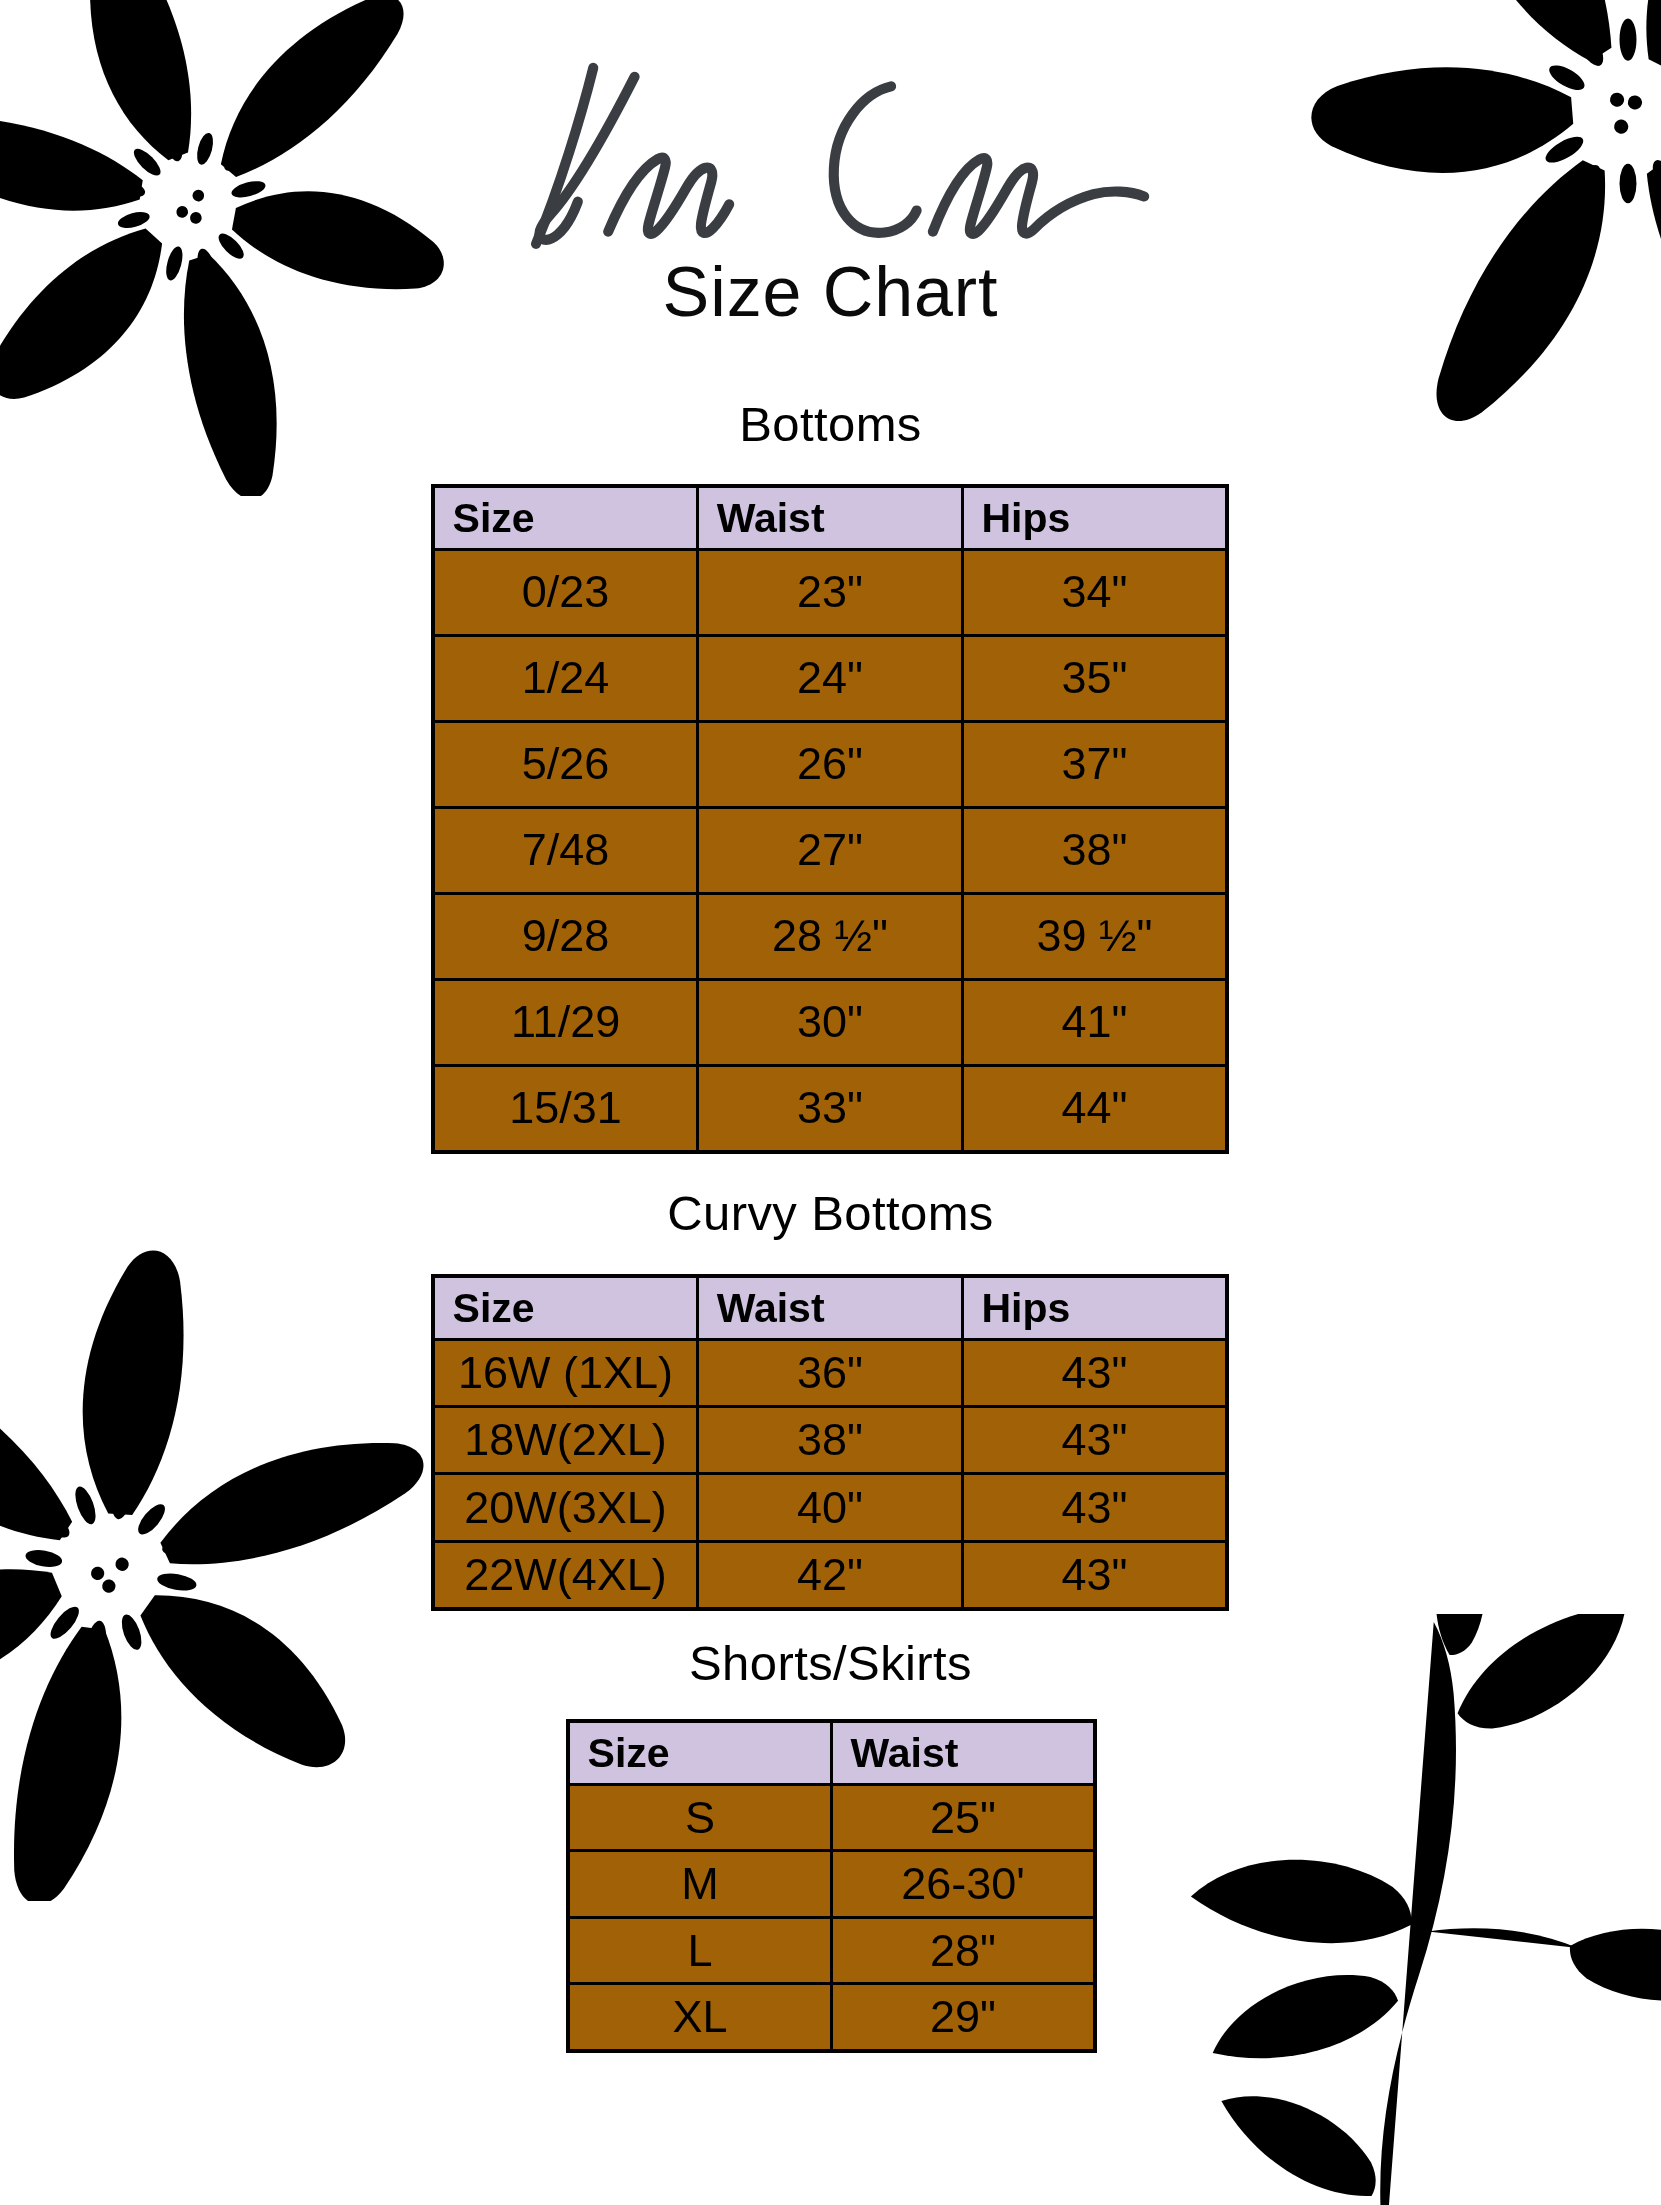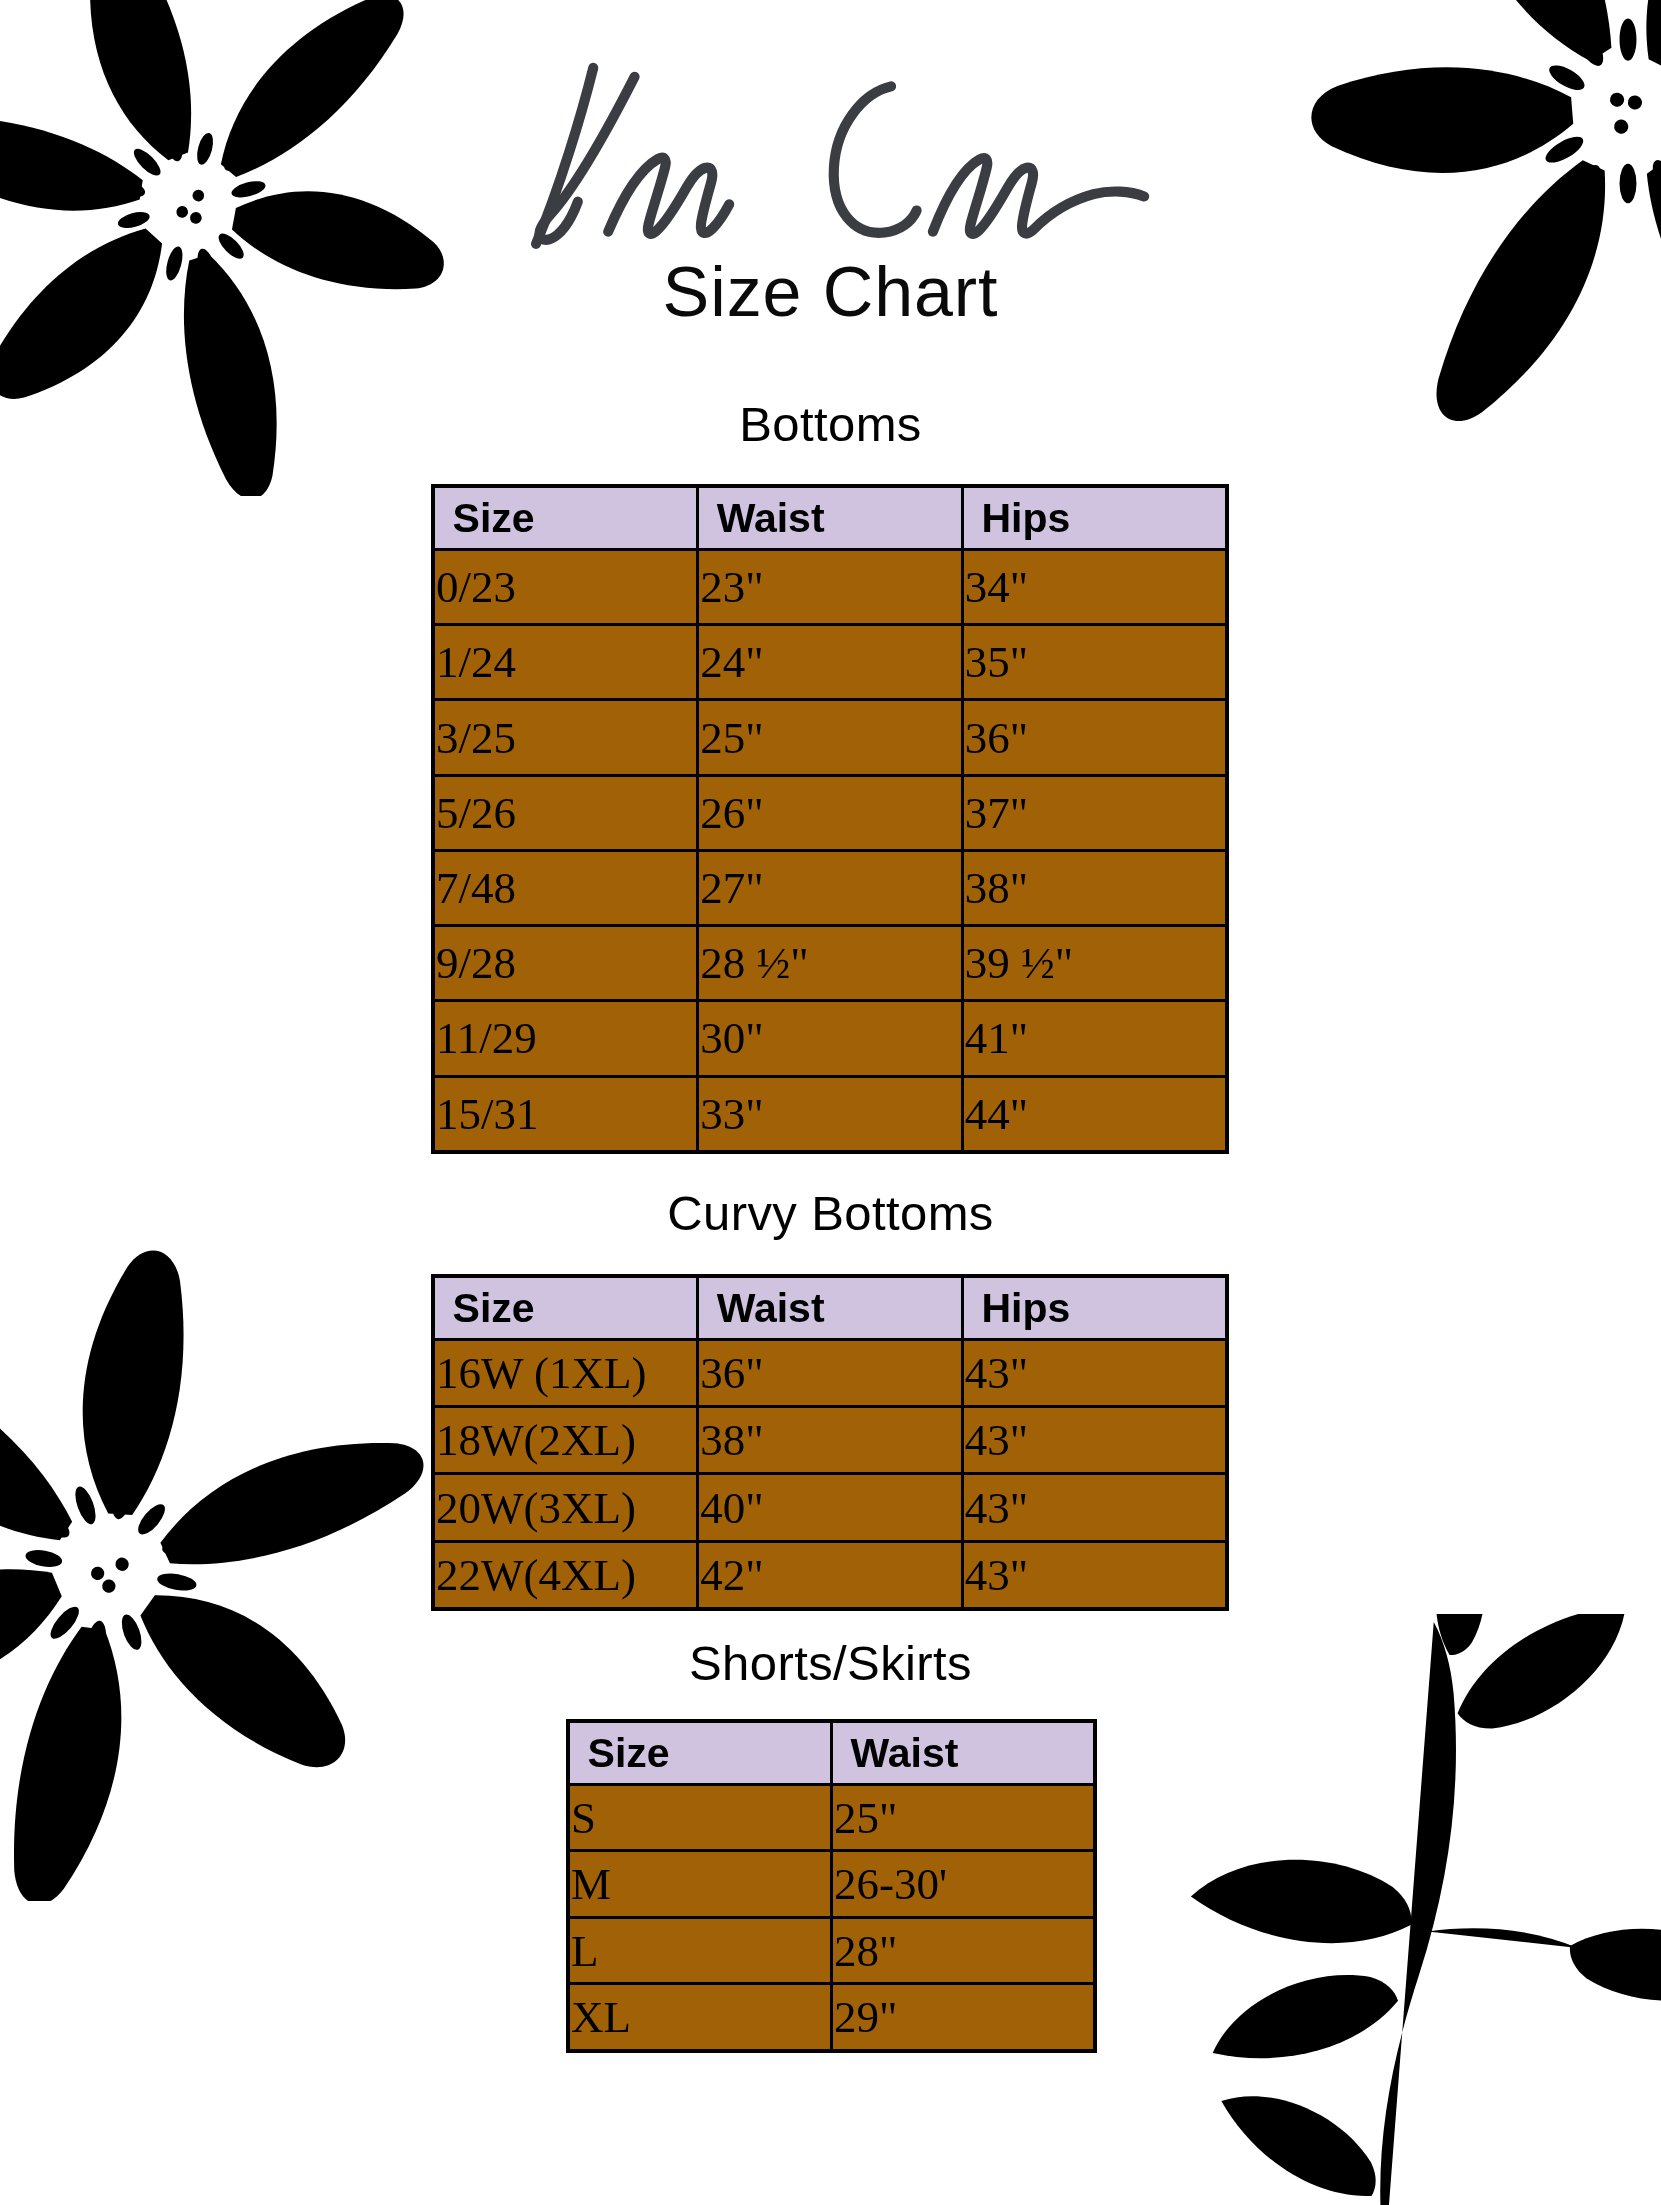--- a/index.html
+++ b/index.html
@@ -10,22 +10,22 @@
   .logo path{fill:none;stroke:#3a3d42;stroke-width:23;stroke-linecap:round;stroke-linejoin:round;}
   .subtitle{position:absolute;left:0;top:252px;width:100%;text-align:center;
             font-size:70px;font-weight:500;letter-spacing:0.9px;color:#0a0a0a;}
   .section-title{position:absolute;left:0;width:100%;text-align:center;
                  font-size:49px;font-weight:500;letter-spacing:0.4px;color:#000;}
   .st-0{top:396px;} .st-1{top:1185px;} .st-2{top:1635px;}
   table.size-table{position:absolute;border-collapse:collapse;table-layout:fixed;
                    background:#a16207;border:4.4px solid #000;}
   .size-table th{background:#cfc3e0;border:3.1px solid #000;text-align:left;
                  padding:0 0 0 17.6px;font-size:41px;font-weight:700;height:60px;}
-  .size-table td{border:3.1px solid #000;text-align:left;font-size:45px;
-                 font-weight:400;letter-spacing:0;font-family:Liberation Serif, serif;}
+  .size-table td{border:3.1px solid #000;text-align:center;font-size:45px;
+                 font-weight:400;letter-spacing:0;}
   .tbl-0{left:431px;top:484px;width:798px;height:670px;}
   .tbl-1{left:431px;top:1274px;width:798px;height:337px;}
   .tbl-2{left:566px;top:1719px;width:531px;height:334px;}
 </style>
 <title>KanCan Size Chart</title></head>
 <body>
 
 <div class="page">
 
   <svg width="0" height="0" style="position:absolute" aria-hidden="true">
@@ -121,25 +121,20 @@
           <td>0/23</td>
           <td>23"</td>
           <td>34"</td>
         </tr>
         <tr>
           <td>1/24</td>
           <td>24"</td>
           <td>35"</td>
         </tr>
         <tr>
-          <td>3/25</td>
-          <td>25"</td>
-          <td>36"</td>
-        </tr>
-        <tr>
           <td>5/26</td>
           <td>26"</td>
           <td>37"</td>
         </tr>
         <tr>
           <td>7/48</td>
           <td>27"</td>
           <td>38"</td>
         </tr>
         <tr>

